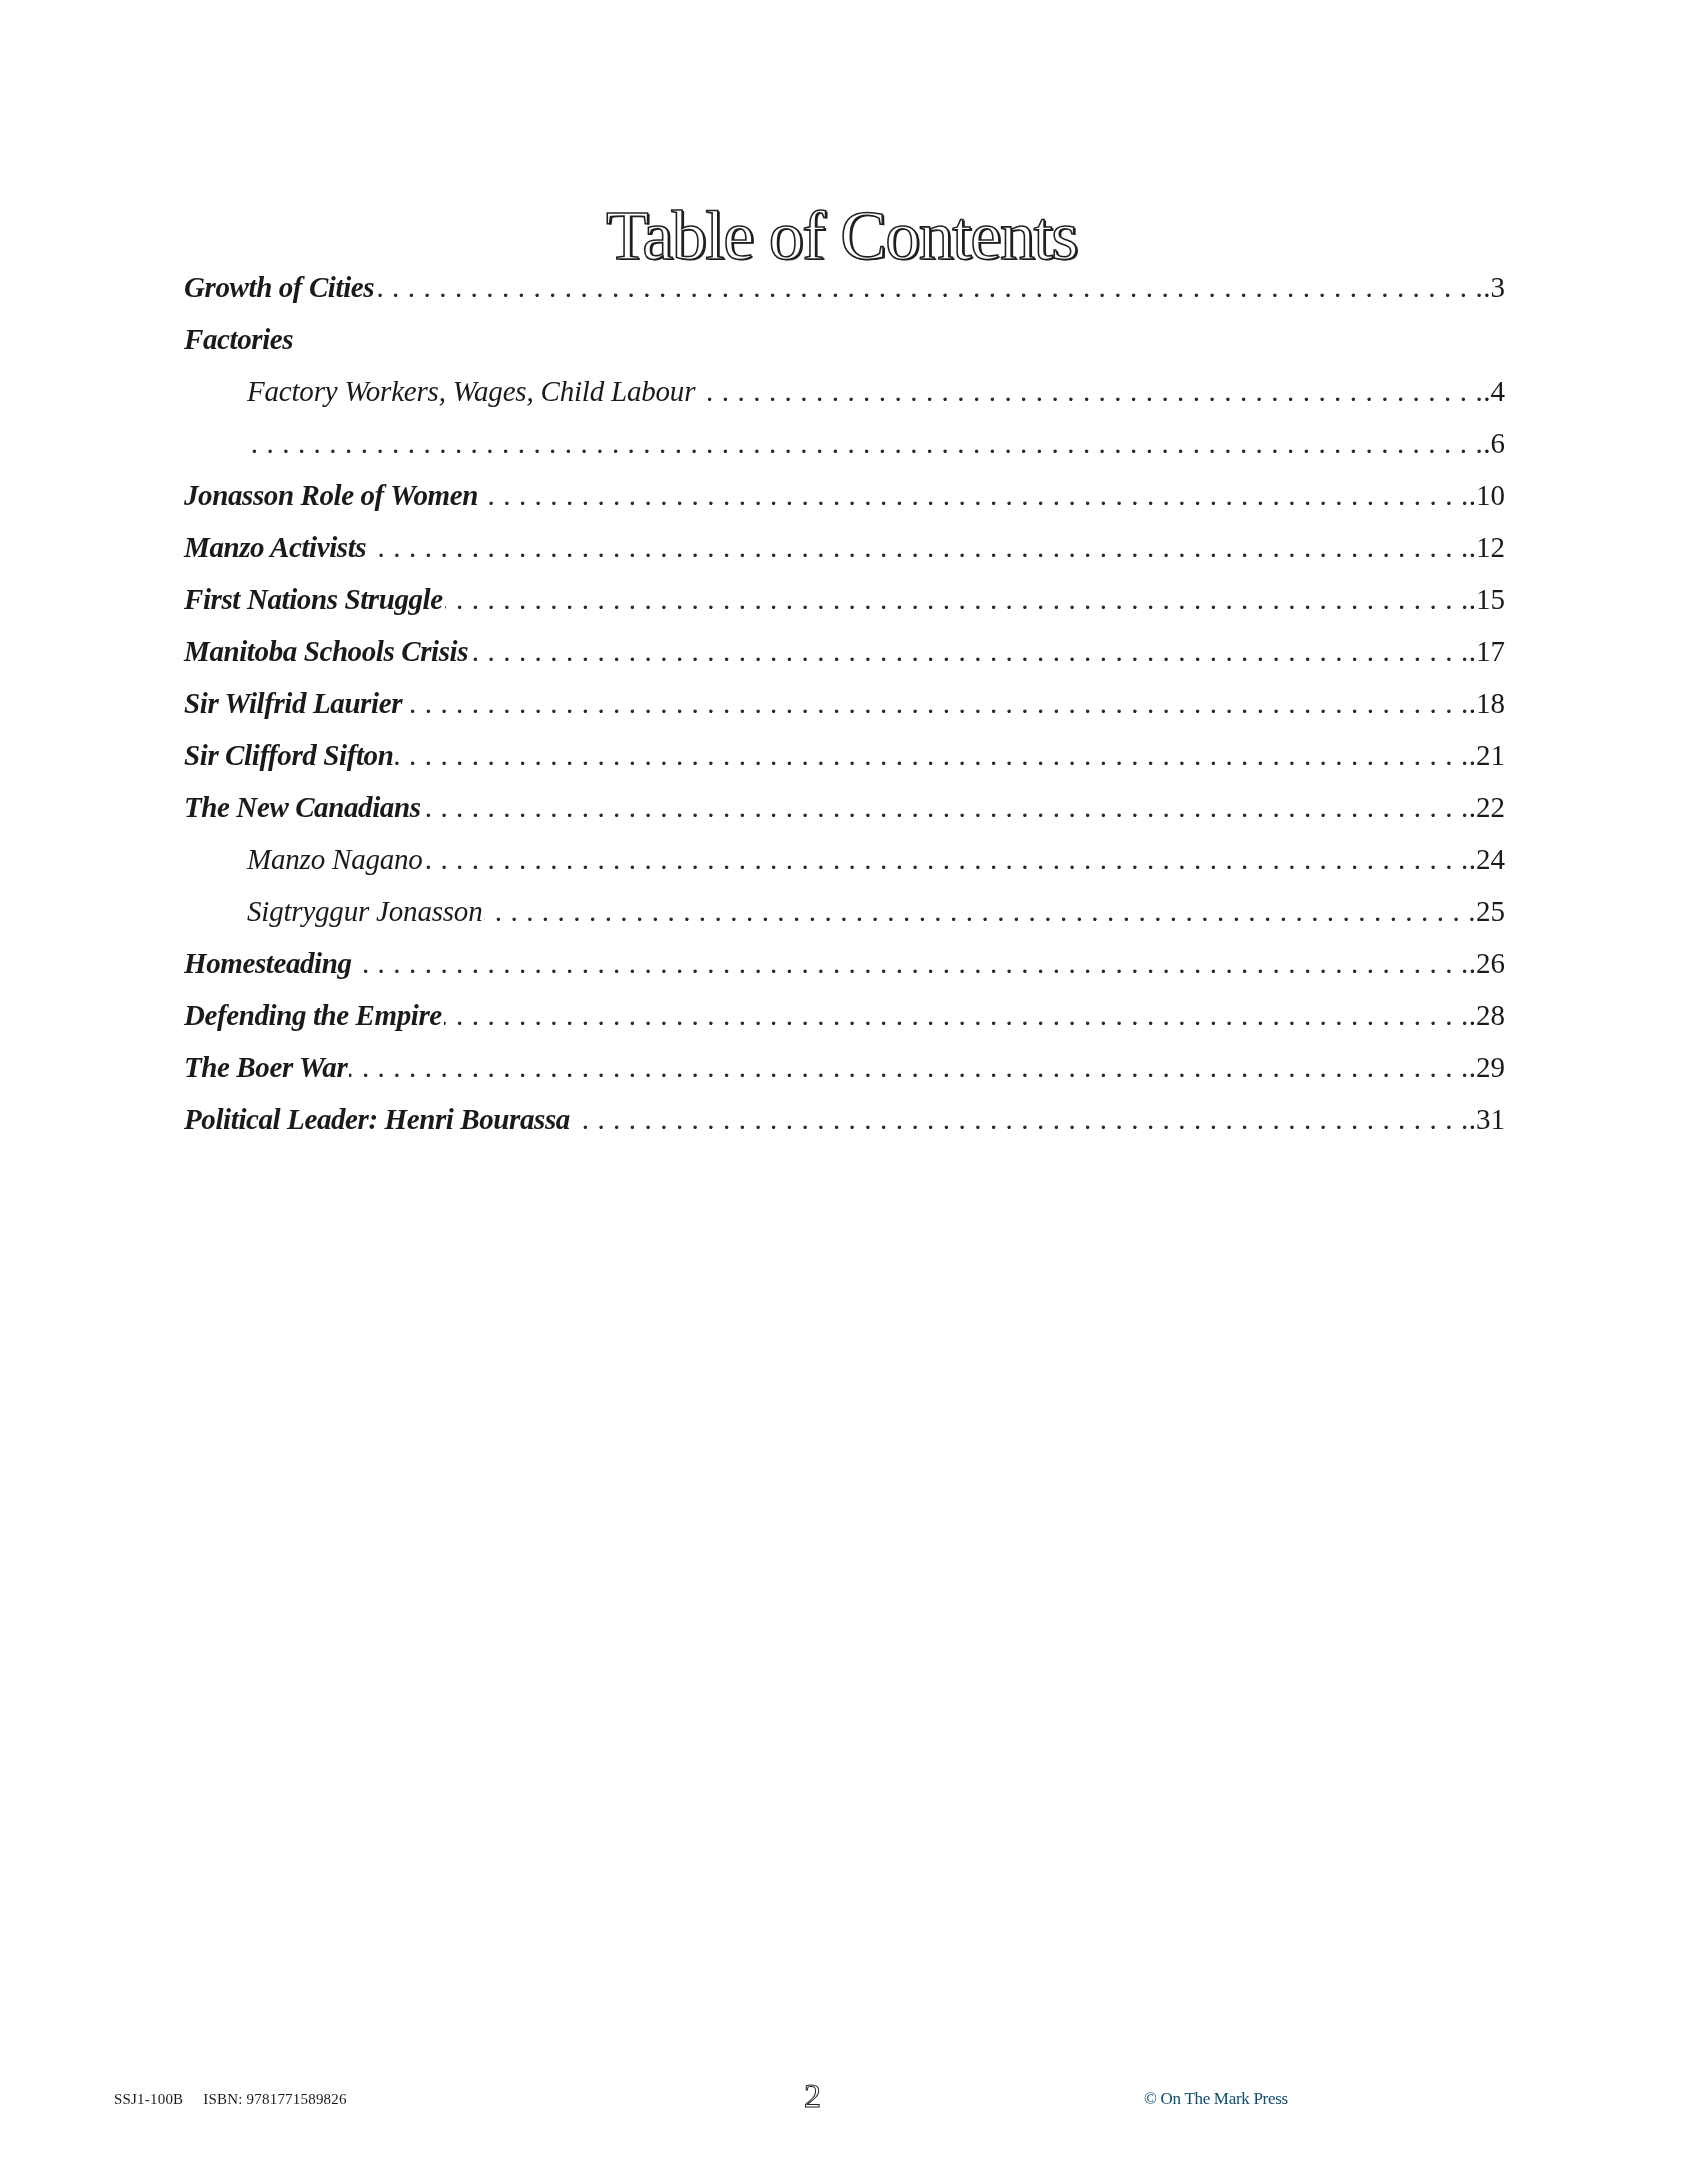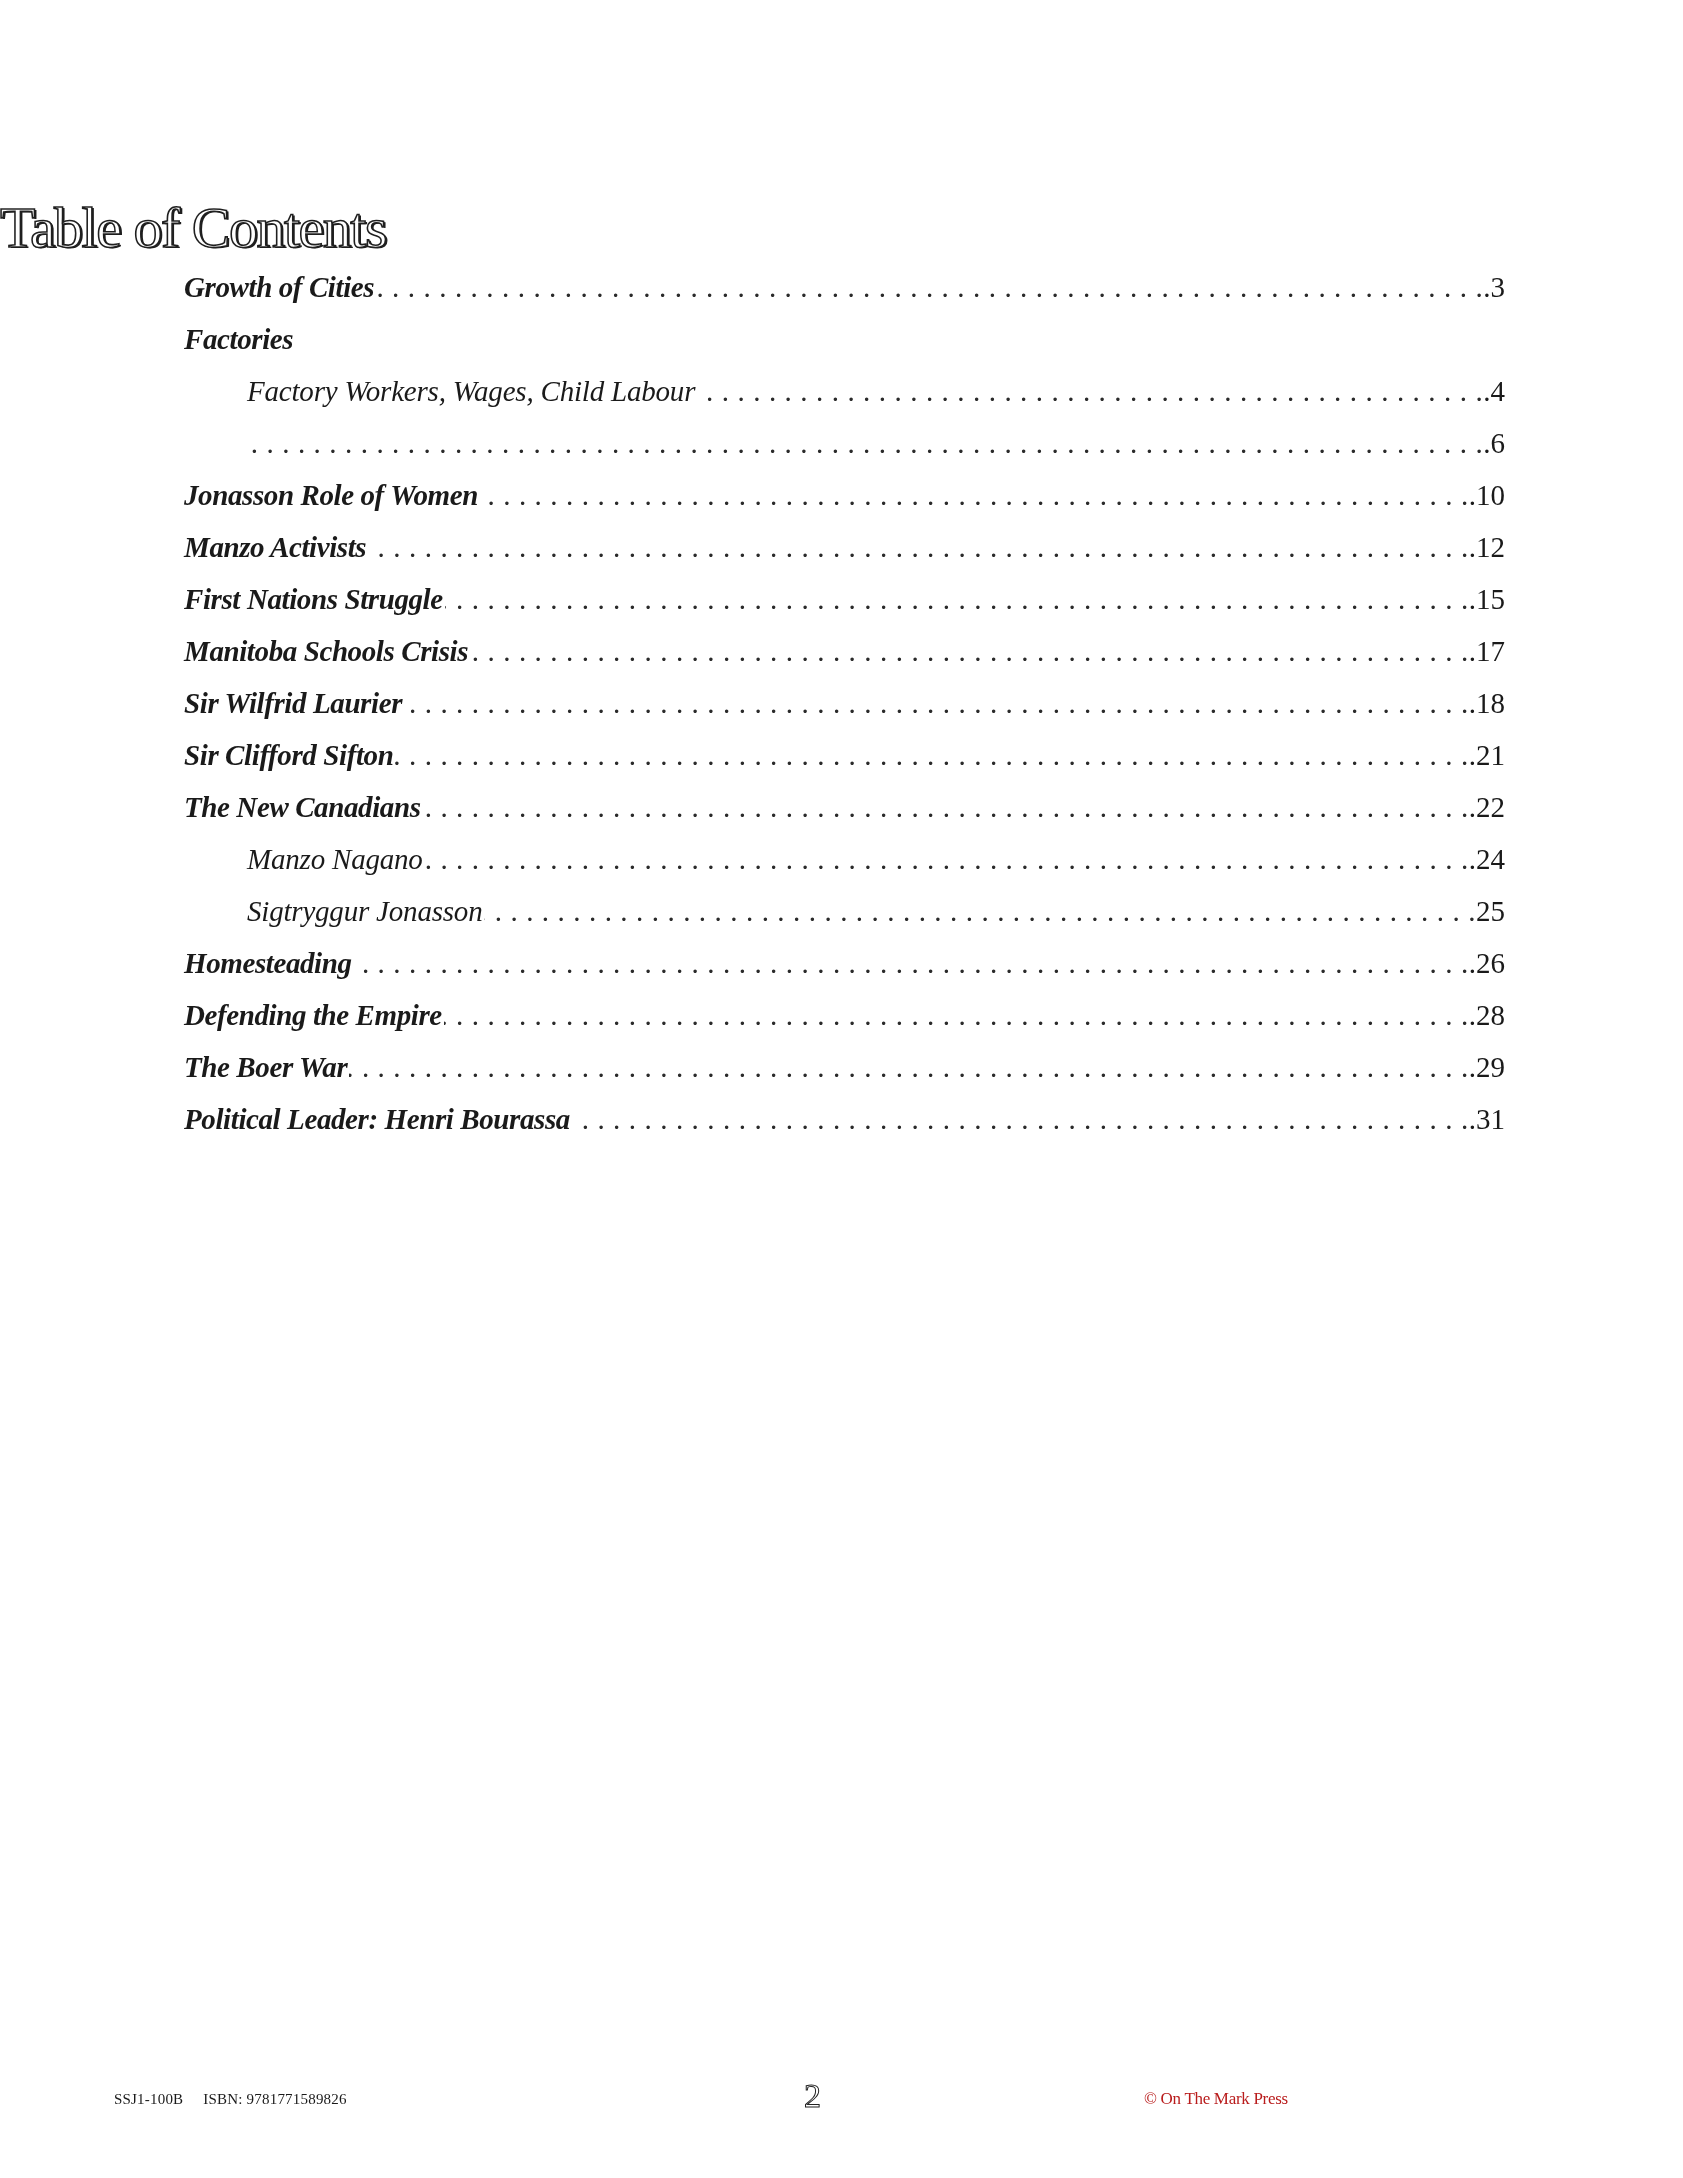--- a/index.html
+++ b/index.html
@@ -1,39 +1,39 @@
 <!DOCTYPE html>
 <html><head>
 <meta charset="utf-8">
 <style>
   html, body { margin:0; padding:0; background:#ffffff; }
   body { width:1683px; height:2178px; position:relative; overflow:hidden;
          font-family:"Liberation Serif","DejaVu Serif",serif; color:#1a1a1a; }
-  .title { position:absolute; left:0; width:1683px; top:139px; 
-           font-size:58px; line-height:99px; font-weight:normal; letter-spacing:-1.5px;
+  .title { position:absolute; left:0; width:1683px; top:139px; text-align:center;
+           font-size:70px; line-height:99px; font-weight:normal; letter-spacing:-1.5px;
            color:#ffffff; -webkit-text-stroke:1.6px #1f1f1f;
            text-shadow:2px 1px 0 #1f1f1f; }
   .toc { position:absolute; left:184px; top:255px; width:1321px; }
   .row { position:relative; height:52px; display:flex; align-items:flex-end; }
   .row .label { white-space:nowrap; font-size:29px; line-height:40px; padding-right:2px;font-style:italic; }
   .row.main .label { font-weight:bold; letter-spacing:-0.4px; }
   .row.sub { padding-left:63px;justify-content:space-between; }
   .row.sub .label { font-weight:normal; font-size:29px; letter-spacing:-0.2px; }
   .row .leader { flex:1; height:40px; position:relative; overflow:hidden; }
   .row .leader::before { content:". . . . . . . . . . . . . . . . . . . . . . . . . . . . . . . . . . . . . . . . . . . . . . . . . . . . . . . . . . . . . . . . . . . . . . . . . . . . . . . . . . . . . . . . . . . . . . . . . . . . . . . . . . . . . . . . . . . .";
            position:absolute; right:0; bottom:0; white-space:nowrap; font-size:29px; line-height:40px;
            letter-spacing:0.6px; color:#2a2a2a; }
   .row .page { white-space:nowrap; font-size:29px; line-height:40px; text-align:right; }
   .row .page::before { content:"."; }
   .row.gap .page::before { content:" "; }
   .footer-left { position:absolute; left:96px; top:2091px; font-size:15px; letter-spacing:0.2px; color:#1a1a1a;margin-left:18px; }
   .footer-left span + span { margin-left:20px; }
   .footer-center { position:absolute; left:804px; top:2077px; font-size:34px; color:#ffffff;
                    -webkit-text-stroke:1px #222; }
-  .footer-right { position:absolute; left:1144px; top:2089px; font-size:17px; color:#b91c1c; letter-spacing:-0.3px; }
+  .footer-right { position:absolute; left:1144px; top:2089px; font-size:17px; color:#0c4a6e; letter-spacing:-0.3px; }
 </style>
 </head>
 <body>
 
 <h1 class="title">Table of Contents</h1>
 
 <div class="toc">
   <div class="row main">
     <span class="label">Growth of Cities</span>
     <span class="leader"></span>

